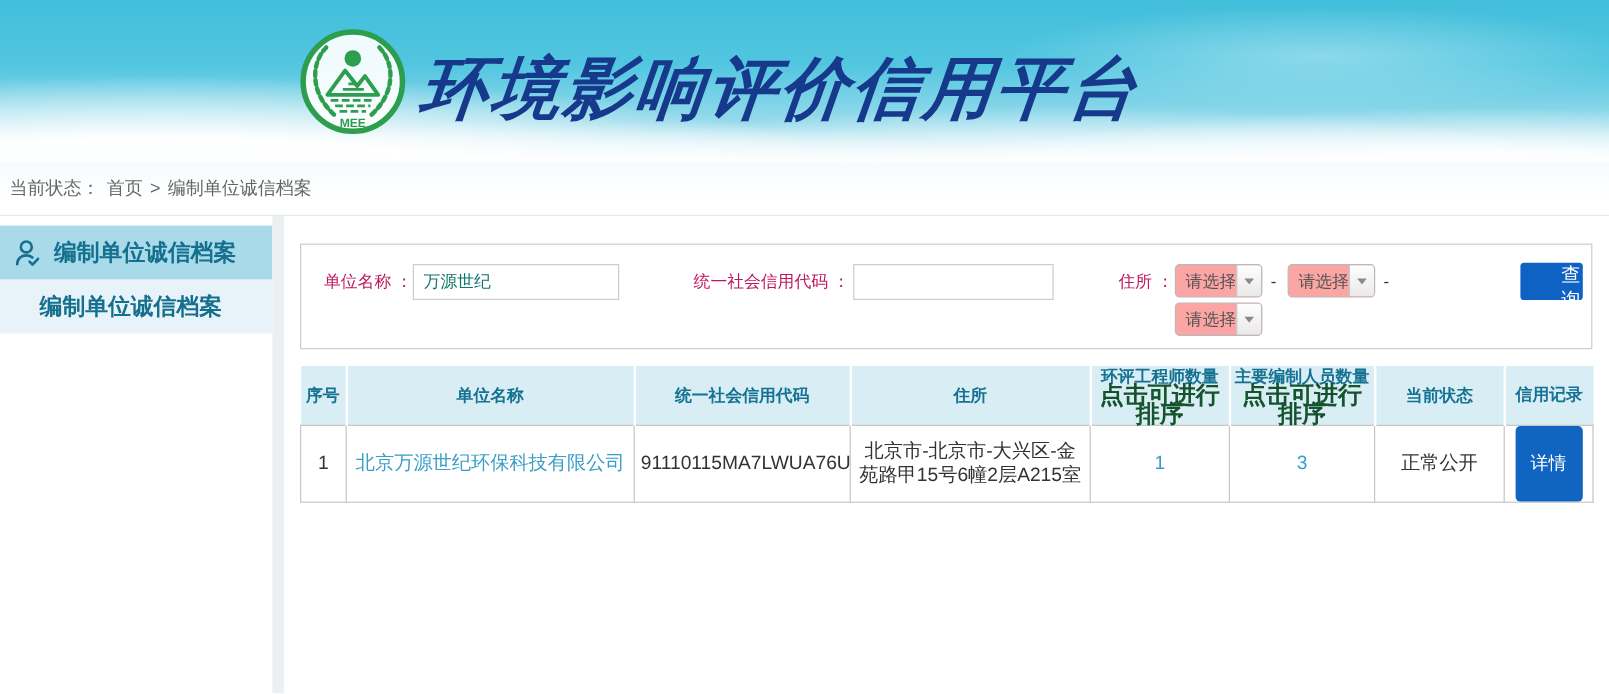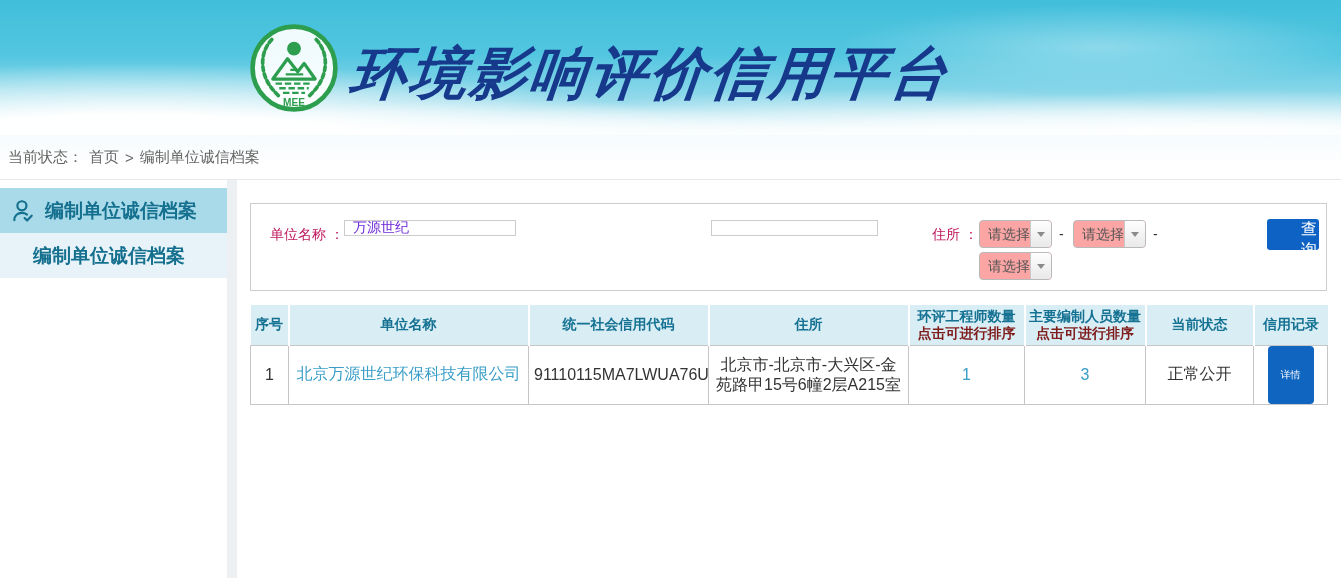--- a/index.html
+++ b/index.html
@@ -60,22 +60,22 @@
   
   .search-panel {
     position:absolute; left:13px; top:23px; width:1077px; height:88px;
     border:1px solid #ccc; background:#fff;
   }
   .search-panel .lbl { position:absolute; height:28px; line-height:28px; font-size:14px; color:#be185d; white-space:nowrap; }
   .lbl-company { left:19px;  top:16px; }
   .lbl-code    { left:327px; top:16px; }
   .lbl-addr    { left:681px; top:16px; }
   .txt-input {
-    position:absolute; height:16px; border:1px solid #ccc; font-size:14px;
-    padding:0 8px; color:#6d28d9; outline:none; font-family:inherit;
+    position:absolute; height:30px; border:1px solid #ccc; font-size:14px;
+    padding:0 8px; color:#0f766e; outline:none; font-family:inherit;
   }
   .input-company { left:93px;  top:16px; width:172px; }
   .input-code    { left:460px; top:16px; width:167px; }
   .combo {
     position:absolute; width:73px; height:28px; border:1px solid #b9b9b9; border-radius:4px;
     background:#fca5a5; display:flex; overflow:hidden; cursor:pointer;
   }
   .combo-text { flex:1; font-size:14px; color:#555; line-height:26px; padding-left:8px; }
   .combo-btn {
     width:21px; border-left:1px solid #c9c9c9;
@@ -100,31 +100,31 @@
     position:absolute; left:13px; top:125px; width:1077px;
     border-collapse:collapse; table-layout:fixed;
   }
   .result-table thead th {
     background:#d9edf5; color:#157292; font-size:14px; font-weight:bold;
     height:40px; text-align:center; vertical-align:middle;
     border-left:2px solid #fff; border-right:2px solid #fff; padding:0;
   }
   .result-table thead th:first-child { border-left:none; }
   .result-table thead th:last-child { border-right:none;font-family:Liberation Serif, serif; }
-  .sort-hint { color:#7f1d1d; font-size:14px; font-weight:bold; line-height:16px; }
+  .sort-hint { color:#14532d; font-size:20px; font-weight:bold; line-height:16px; }
   .th-label { line-height:17px; }
   .result-table tbody td {
     background:#fff; border:1px solid #c6c6c6; height:55px;
     text-align:center; vertical-align:middle; font-size:16px; color:#333; padding:0 5px;
   }
   .cell-link { color:#3a9ec7; cursor:pointer; }
   .cell-addr { font-size:14px; line-height:20px; }
   .btn-detail {
     display:inline-block; background:#1065c0; color:#fff; border:none; border-radius:4px;
-    padding:22px 13px; font-size:10px; cursor:pointer; font-family:inherit;
+    padding:22px 13px; font-size:15px; cursor:pointer; font-family:inherit;
   }
 </style>
 </head>
 <body>
 
 <div class="site-header">
   <svg class="logo" viewBox="0 0 100 100">
     <circle cx="50" cy="50" r="45" fill="#ffffff" fill-opacity="0.92" stroke="#2d9e4e" stroke-width="5"></circle>
     <path d="M33,80 Q15,63 16,42 Q17,27 28,17" fill="none" stroke="#2d9e4e" stroke-width="4" stroke-dasharray="4.5,3.5" stroke-linecap="round"></path>
     <path d="M67,80 Q85,63 84,42 Q83,27 72,17" fill="none" stroke="#2d9e4e" stroke-width="4" stroke-dasharray="4.5,3.5" stroke-linecap="round"></path>
@@ -158,20 +158,21 @@
   </div>
 </div>
 <div class="side-divider"></div>
 
 <div class="main">
 
   <div class="search-panel">
     <span class="lbl lbl-company">单位名称 ：</span>
     <input class="txt-input input-company" type="text" value="万源世纪" style="">
 
+    <span class="lbl lbl-code">统一社会信用代码 ：</span>
     <input class="txt-input input-code" type="text" value="" style="">
 
     <span class="lbl lbl-addr">住所 ：</span>
 
     <div class="combo combo-1">
       <span class="combo-text">请选择</span>
       <span class="combo-btn">
           <span class="combo-arrow"></span>
         </span>
     </div>

